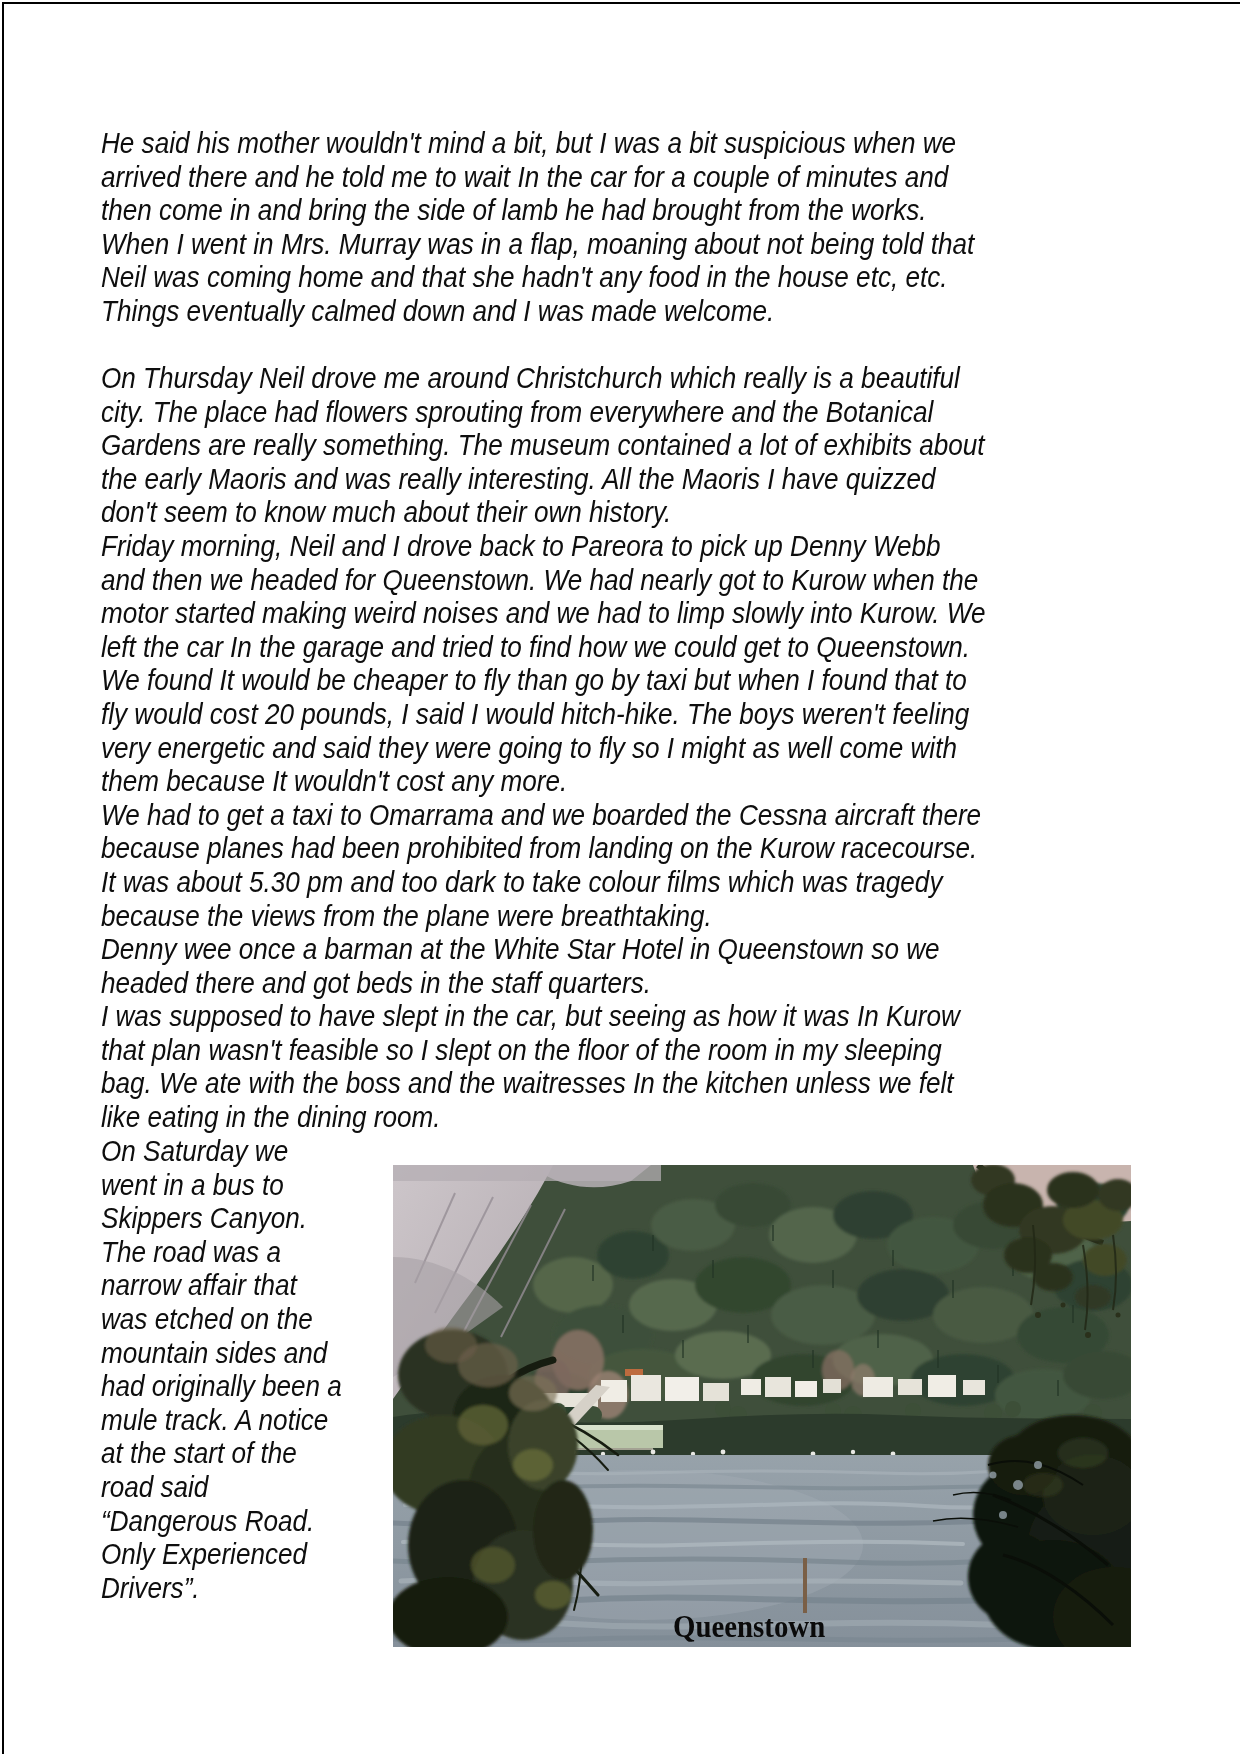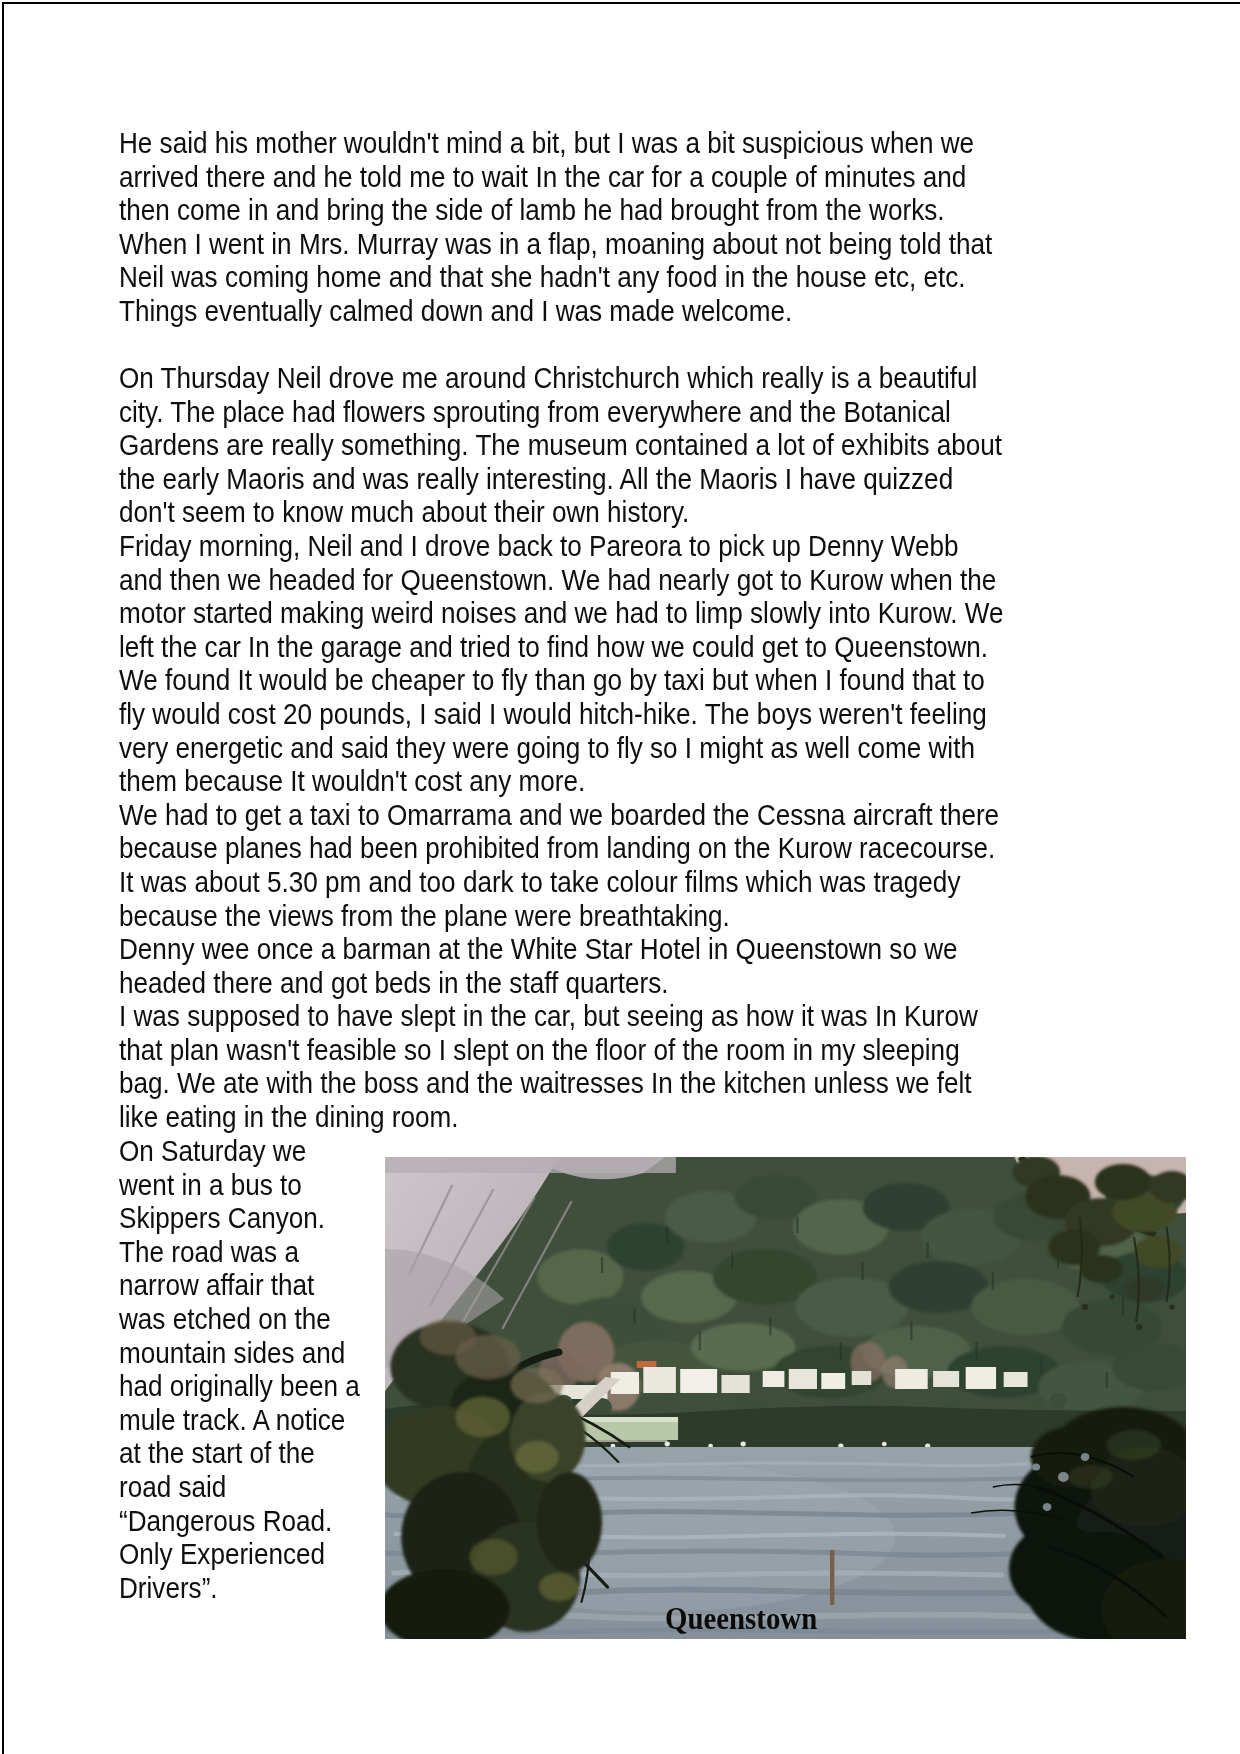--- a/index.html
+++ b/index.html
@@ -6,31 +6,31 @@
   body{
     width:1240px;height:1754px;position:relative;overflow:hidden;
     background:#ffffff;color:#0e0e0e;
     font-family:"Liberation Sans", sans-serif;
   }
   .frame{
     position:absolute;left:2px;top:2px;right:0;bottom:0;
     border-top:2px solid #000;border-left:2px solid #000;
     pointer-events:none;
   }
-  .textblock{position:absolute;left:119px;}
+  .textblock{position:absolute;left:101px;font-style:italic;}
   .p1{top:126px;}
   .p2{top:361px;}
   .side{top:1134px;}
   .line{
     height:33.6px;line-height:33.6px;font-size:30px;
     white-space:pre;letter-spacing:0;
     transform:scaleX(0.87);transform-origin:0 0;
   }
   figure.photo{
-    position:absolute;left:385px;top:1157px;width:801px;height:482px;margin:0;text-align:right;
+    position:absolute;left:385px;top:1157px;width:738px;height:482px;margin:8px;text-align:right;
   }
   figure.photo svg{display:block;width:100%;height:100%;}
   figcaption{
     position:absolute;left:280px;top:444px;
     font-family:"Liberation Serif", serif;font-weight:700;font-size:31px;
     color:#0a0a0a;white-space:nowrap;
     transform:scaleX(0.93);transform-origin:0 0;
   }
 </style>
 </head>

